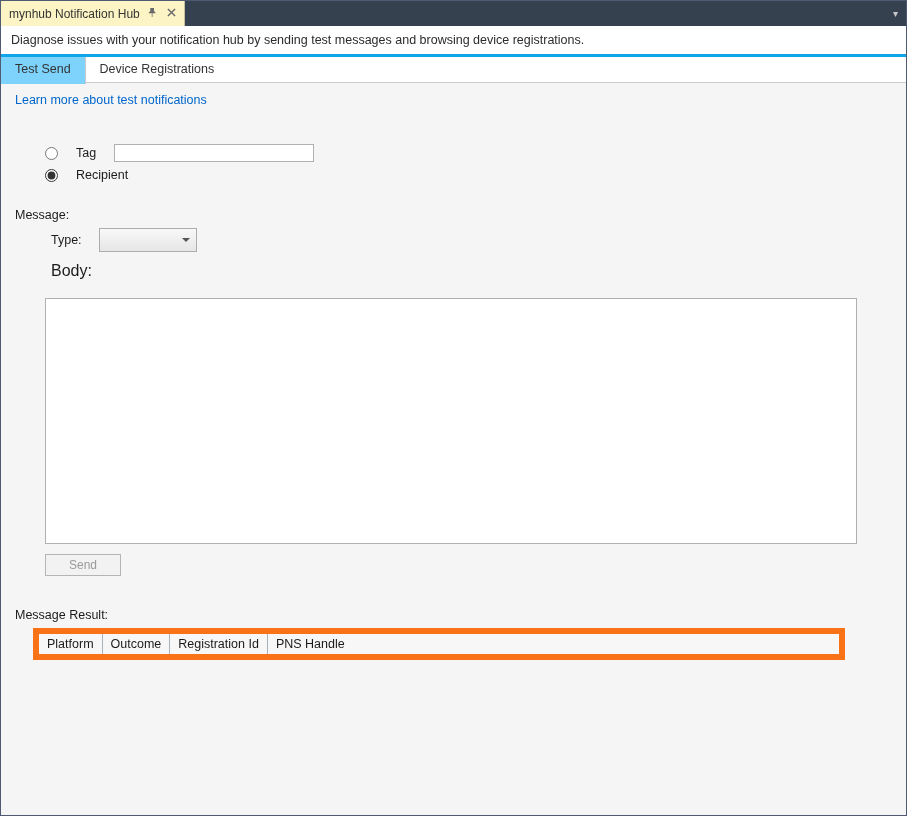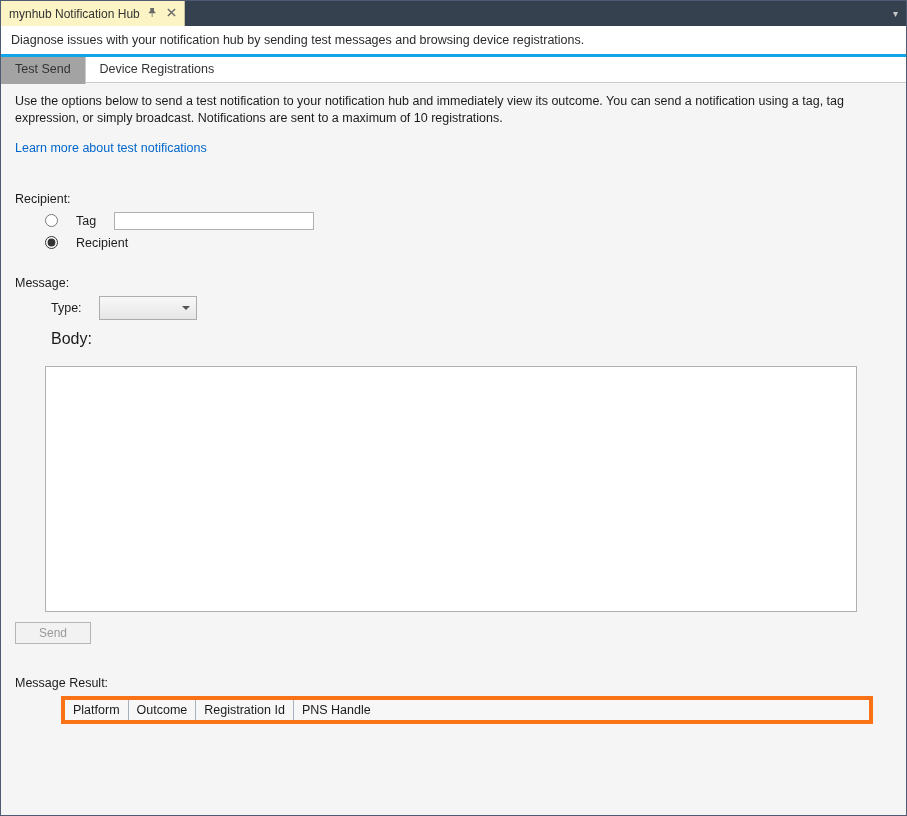--- a/index.html
+++ b/index.html
@@ -72,21 +72,21 @@
     height: 26px;
   }
   .subtab {
     padding: 5px 14px 5px 14px;
     font-size: 12.5px;
     color: #333;
     cursor: pointer;
     border-right: 1px solid transparent;
   }
   .subtab.active {
-    background: #a3a3a3;
+    background: #7dd3fc;
     border-top: 0;
     border-left: 1px solid #cccccc;
     border-right: 1px solid #cccccc;
     position: relative;
     top: 1px;
     margin-top: -1px;
     height: 27px;
   }
   .subtab:first-child.active { border-left: none; }
   
@@ -169,34 +169,35 @@
     width: 812px;
     height: 246px;
     border: 1px solid #b0b0b0;
     background: #fff;
     resize: none;
     font-family: inherit;
     font-size: 12.5px;
     padding: 4px;
   }
   .send-btn {
+    margin-left: 30px;
     margin-top: 10px;
     width: 76px;
     height: 22px;
     border: 1px solid #b5b5b5;
     background: #f2f2f2;
     color: #9a9a9a;
     font-size: 12px;
     cursor: default;
   }
   .result-section { margin-top: 32px; }
   .result-table {
-    margin-left: 46px;
+    margin-left: 18px;
     width: 812px;
-    border: 4px solid #f97316;
+    border: 6px solid #f97316;
     border-collapse: collapse;
     background: #fdfdfd;
   }
   .result-table th {
     border: 1px solid #a6b0bf;
     font-weight: normal;
     font-size: 12.5px;
     text-align: left;
     padding: 3px 8px;
     background: #f7f7f8;
@@ -230,26 +231,24 @@
 
   <div class="desc-strip">Diagnose issues with your notification hub by sending test messages and browsing device registrations.</div>
 
   <div class="subtabs">
     <div class="subtab active">Test Send</div>
     <div class="subtab">Device Registrations</div>
   </div>
 
   <div class="body">
 
-    <div class="intro">Use the options below to send a test notification to your notification hub and immediately view its outcome. You can send a notification using a tag, tag expression, or simply broadcast. Notifications are sent to a maximum of 10 registrations.</div>
 
     <span class="link">Learn more about test notifications</span>
 
     
-    <div class="section-label">Recipient:</div>
     <div class="radio-row">
       <input type="radio" name="recipient" style="">
       <span>Tag</span>
       <input type="text" value="" style="">
     </div>
     <div class="radio-row">
       <input type="radio" name="recipient" checked="" style="">
       <span>Recipient</span>
     </div>
 

